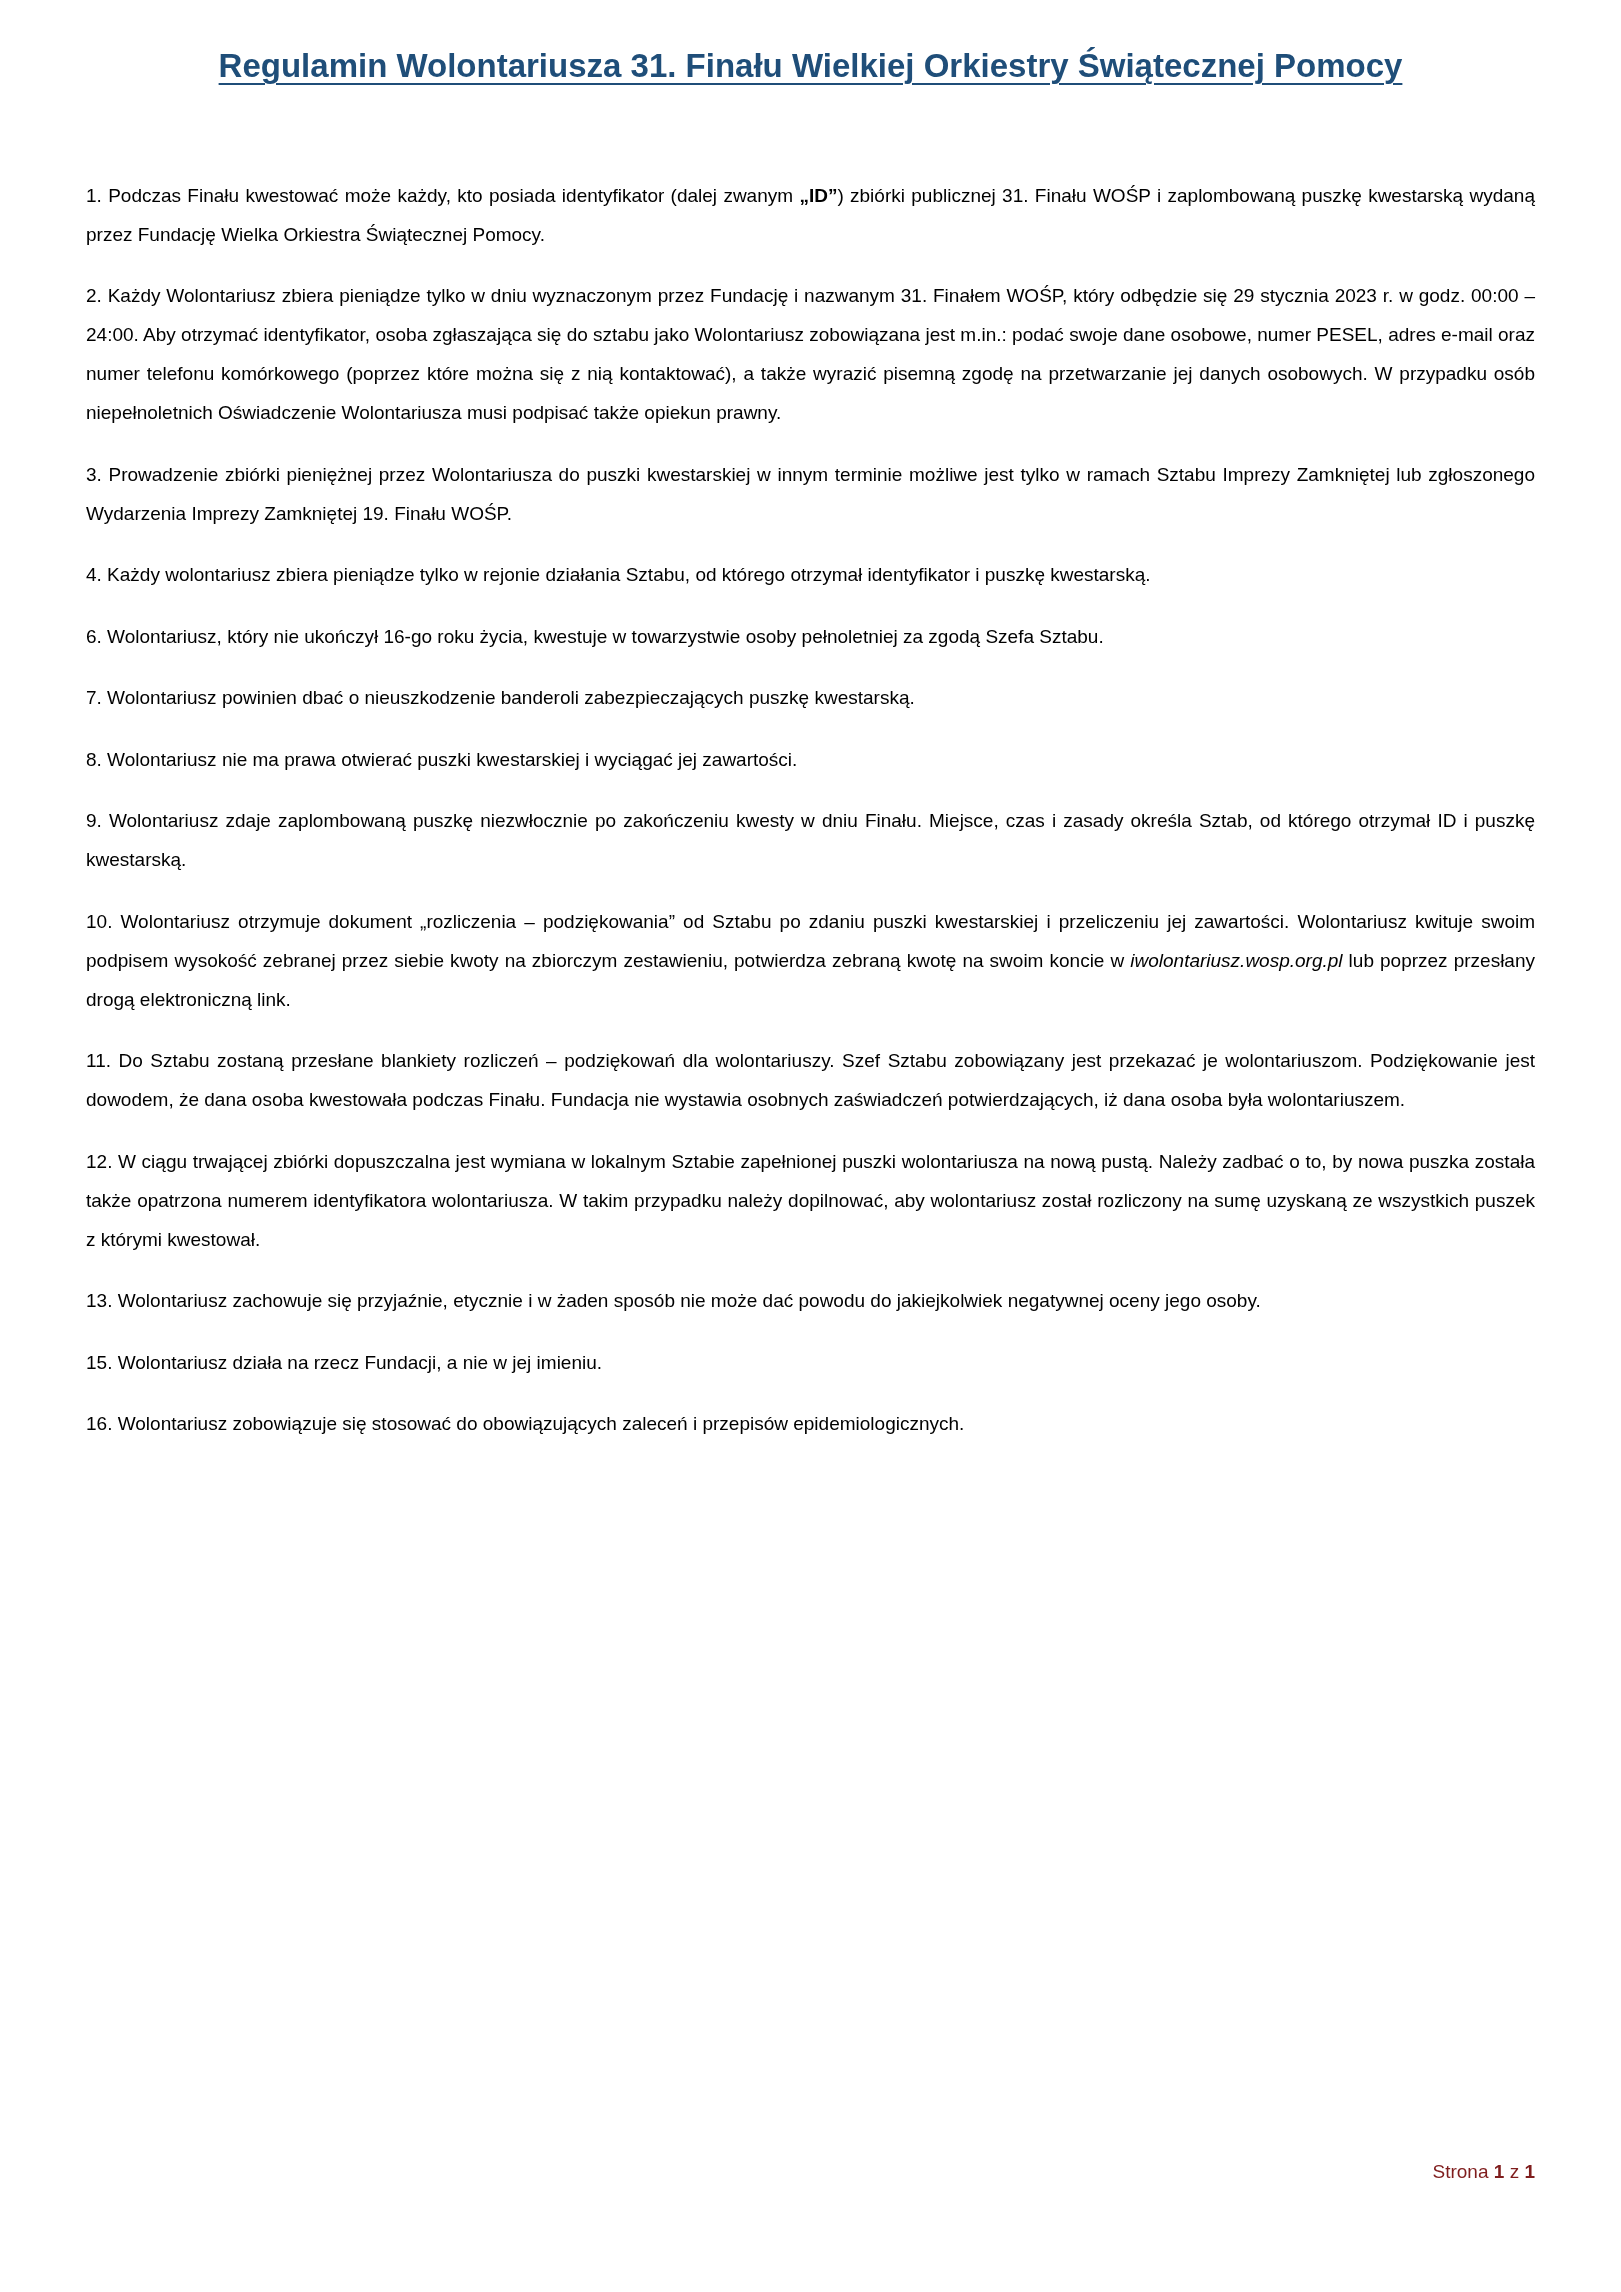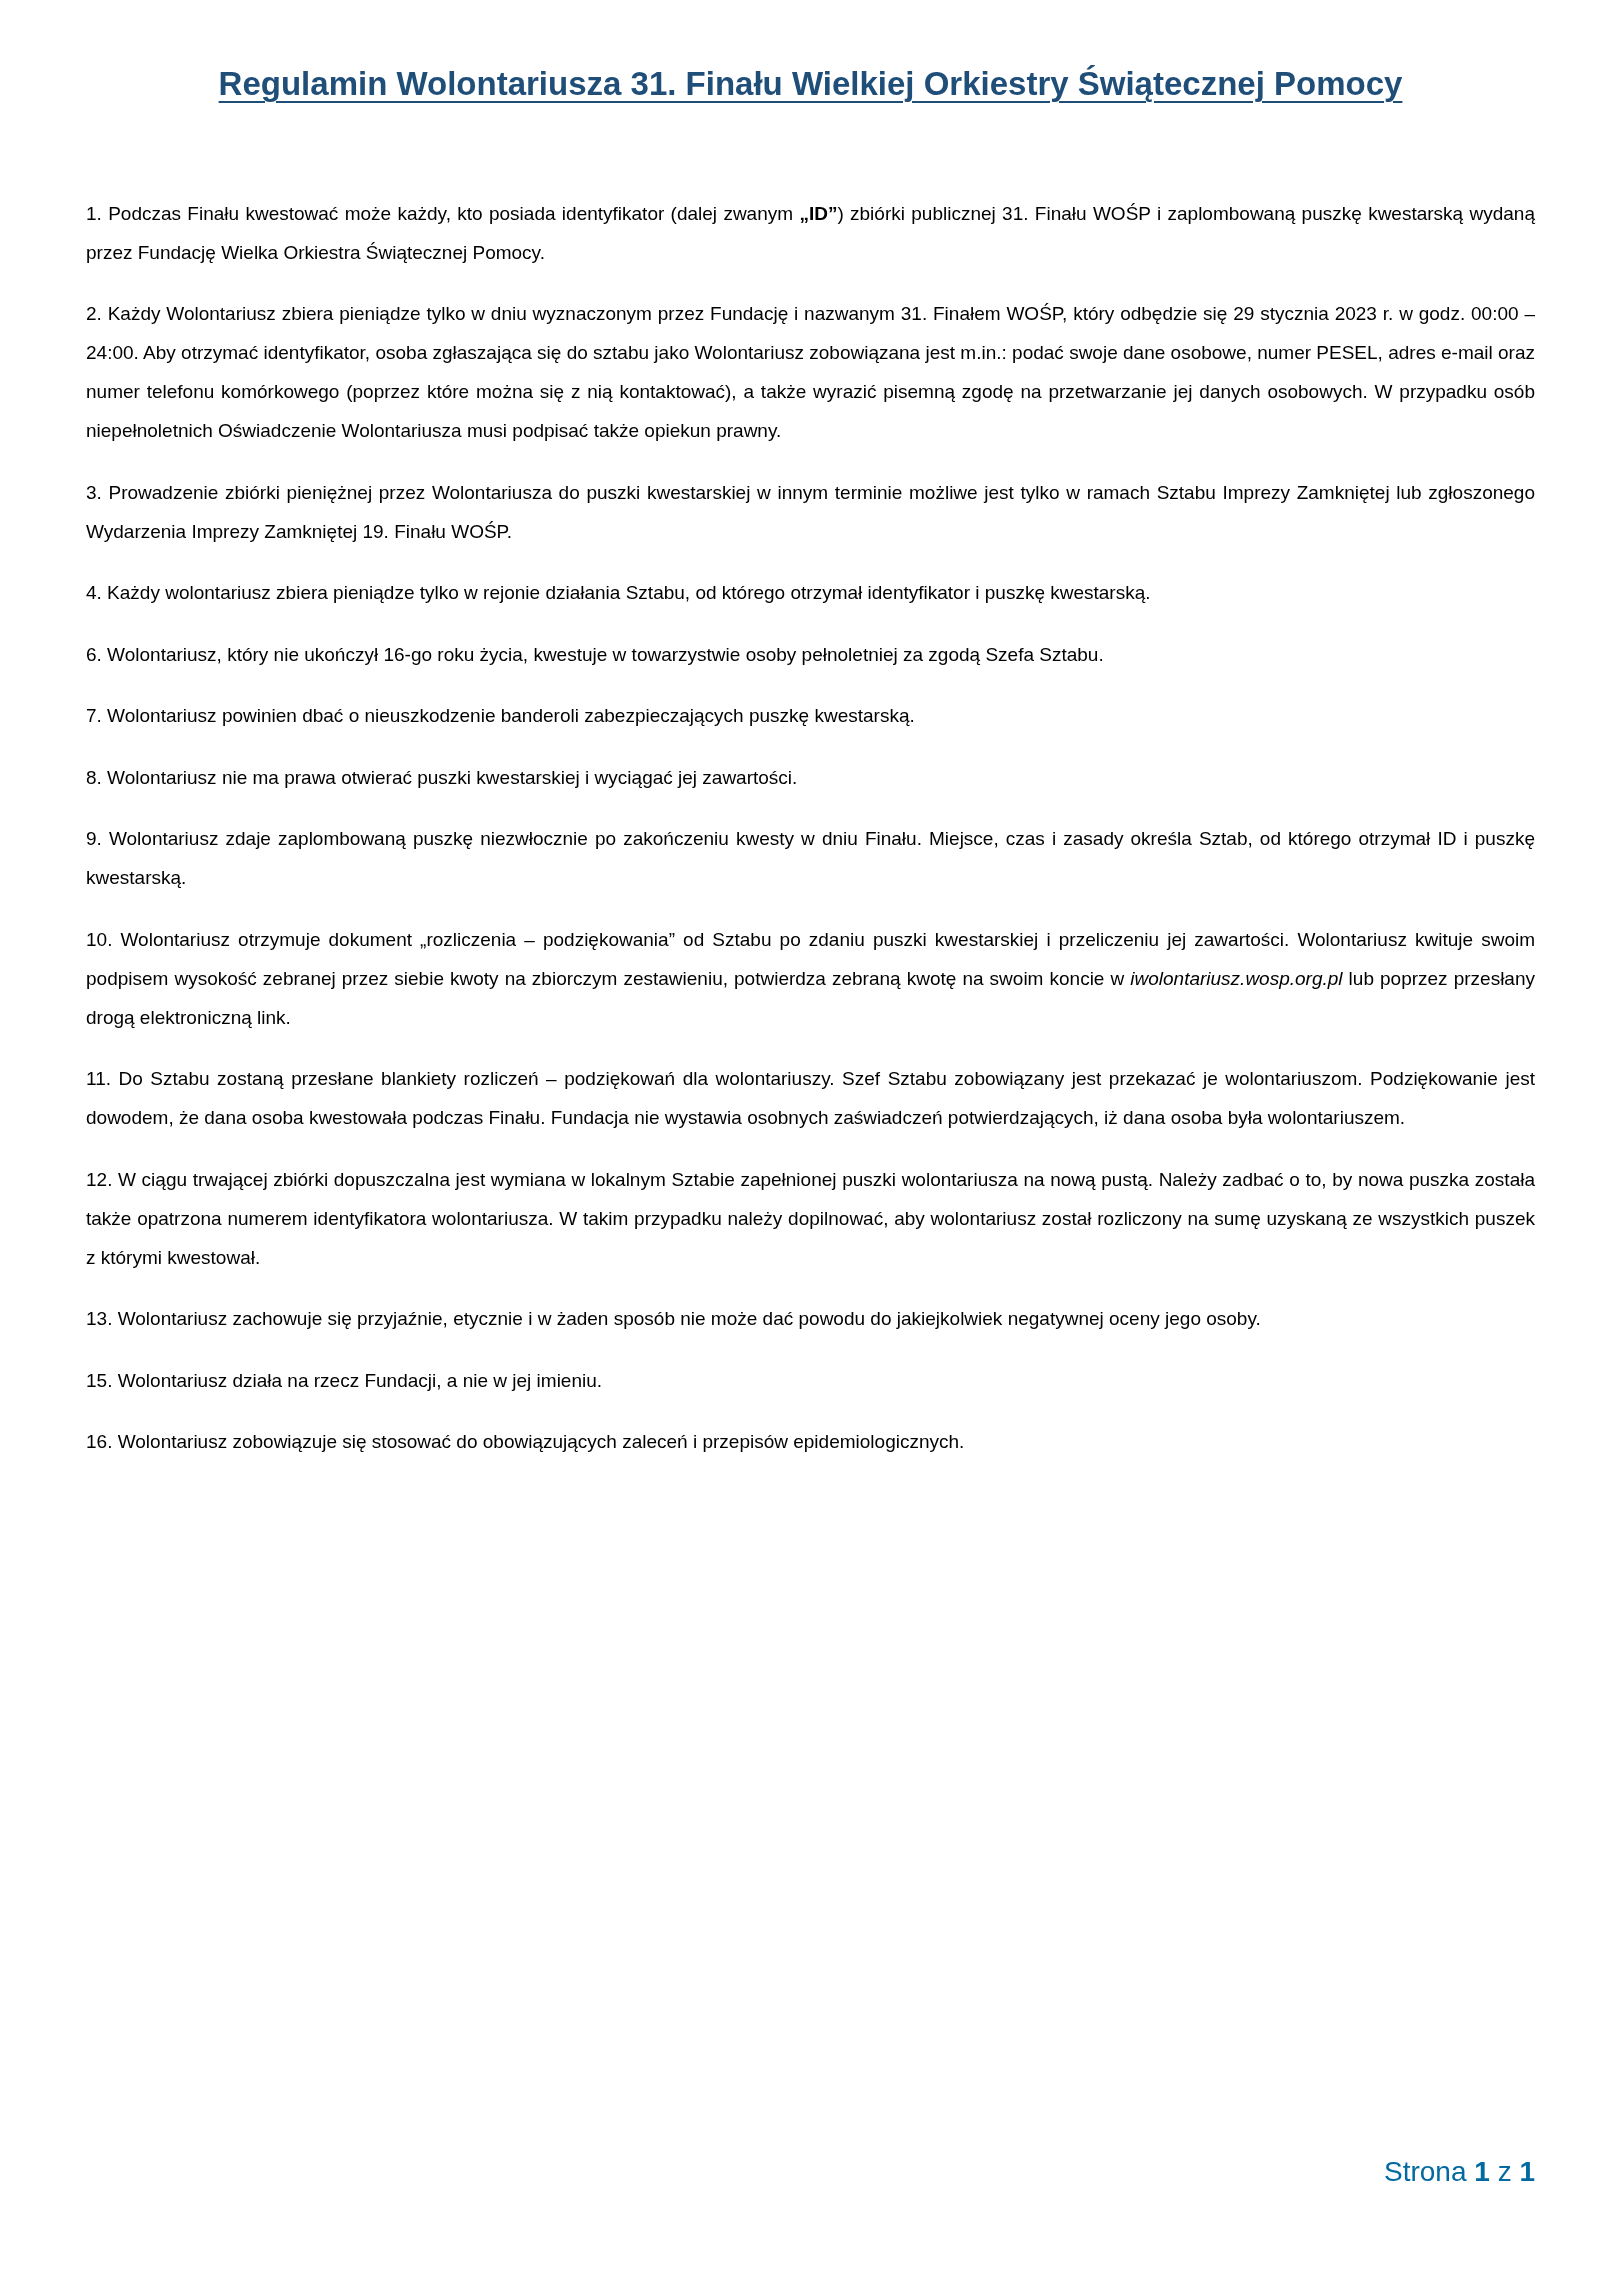--- a/index.html
+++ b/index.html
@@ -8,21 +8,21 @@
     height: 2293px;
     background: #ffffff;
     color: #000000;
     font-family: "Liberation Sans", sans-serif;
     position: relative;
     overflow: hidden;
   }
   .page {
     position: absolute;
     inset: 0;
-    padding: 63px 86px 0 86px;
+    padding: 45px 86px 0 86px;
     box-sizing: border-box;
   }
   .doc-title {
     font-size: 33px;
     font-weight: bold;
     color: #1F4E79;
     text-align: center;
     text-decoration: underline;
     text-decoration-thickness: 2px;
     text-underline-offset: 5.9px;
@@ -34,23 +34,23 @@
     line-height: 39px;
     text-align: justify;
     margin: 0 0 22.5px 0;
   }
   .para .seg-bold { font-weight: bold; }
   .para .seg-italic { }
   .page-footer {
     position: absolute;
     top: 2152px;
     right: 86px;
-    font-size: 28px;
+    font-size: 19px;
     line-height: 39px;
-    color: #0369a1;
+    color: #7f1d1d;
   }
   .page-footer strong { font-weight: bold; }
 </style>
 </head>
 <body>
 
 <div class="page">
 
   <h1 class="doc-title">Regulamin Wolontariusza 31. Finału Wielkiej Orkiestry Świątecznej Pomocy</h1>
 

